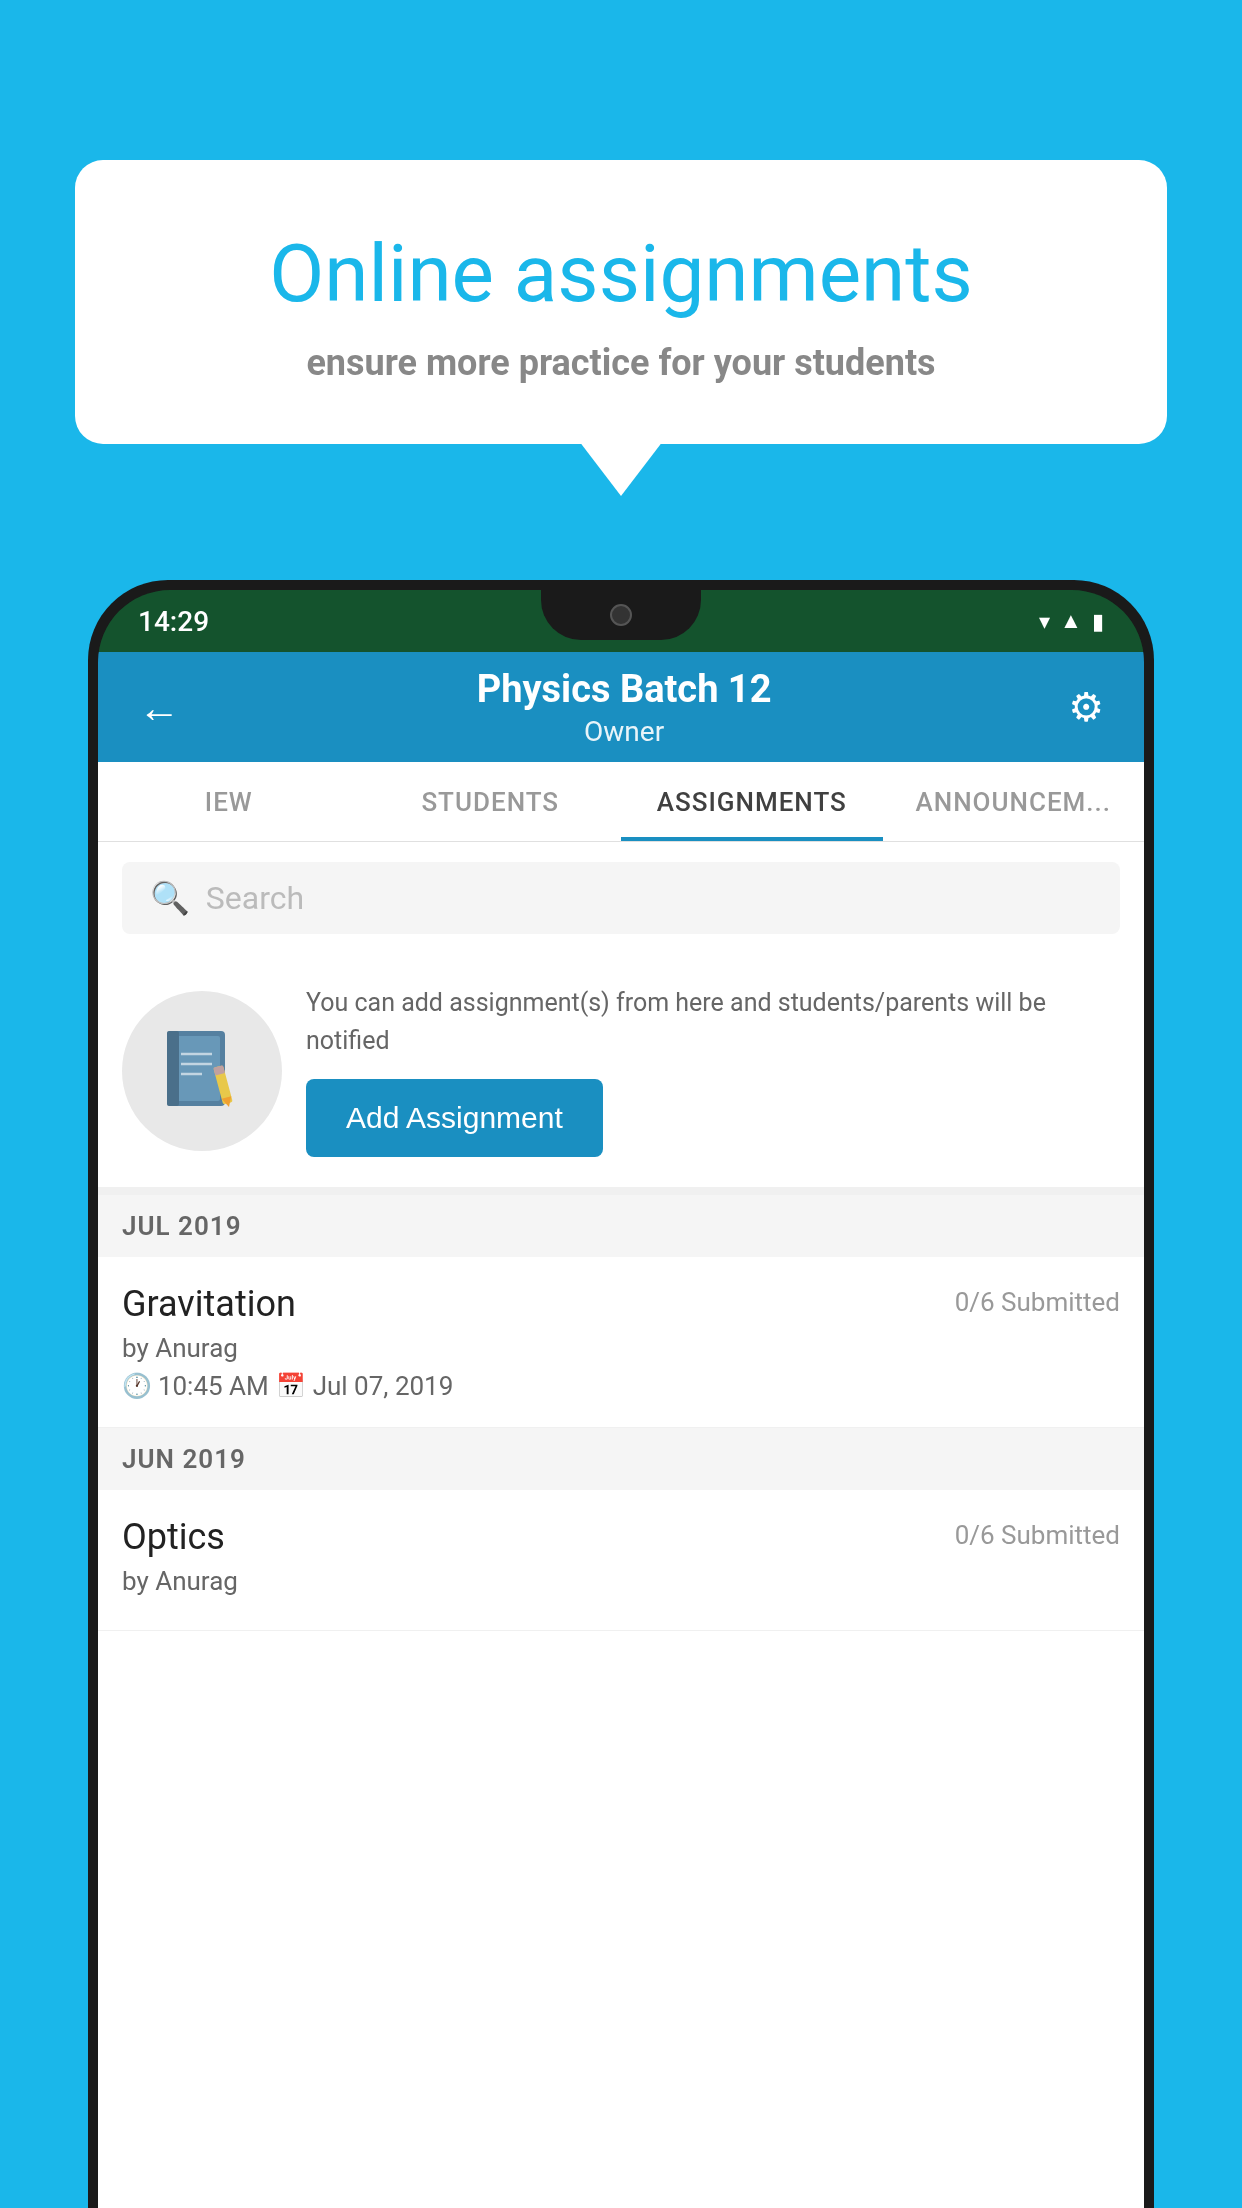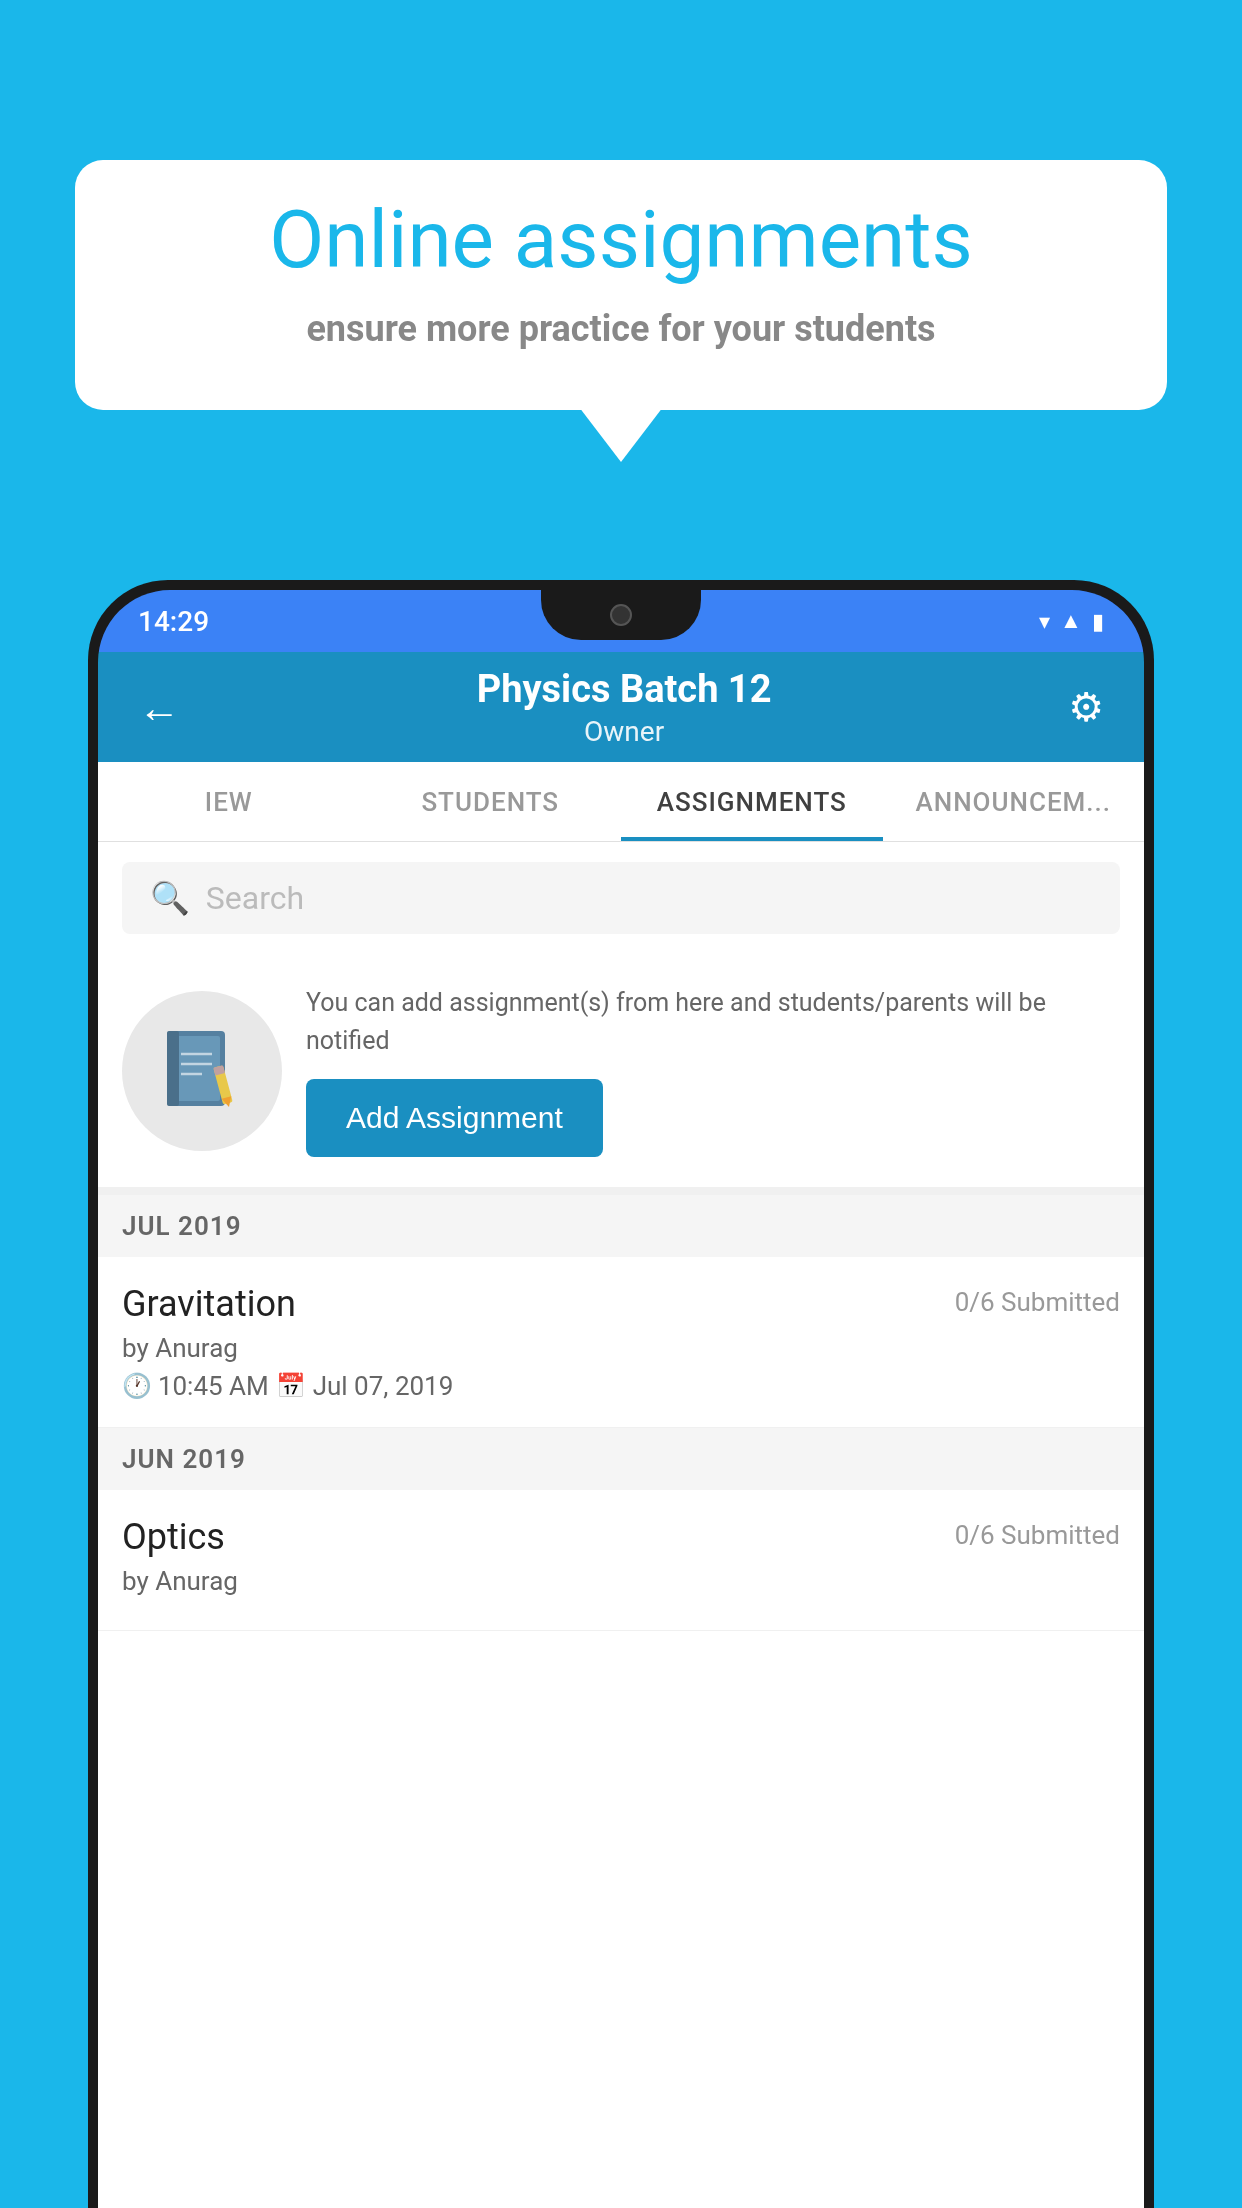--- a/index.html
+++ b/index.html
@@ -18,21 +18,21 @@
       position: absolute;
       top: 160px;
       left: 75px;
       right: 75px;
       z-index: 10;
     }
 
     .speech-bubble {
       background: white;
       border-radius: 28px;
-      padding: 36px 80px 60px 80px;
+      padding: 70px 80px 60px 80px;
       text-align: center;
       position: relative;
     }
 
     .speech-bubble::after {
       content: '';
       position: absolute;
       bottom: -52px;
       left: 50%;
       transform: translateX(-50%);
@@ -75,21 +75,21 @@
       left: 10px;
       right: 10px;
       bottom: 0;
       background: #1a1a1a;
       border-radius: 72px 72px 0 0;
       overflow: hidden;
     }
 
     
     .status-bar {
-      background: #3b82f6;
+      background: #14532d;
       height: 62px;
       display: flex;
       align-items: center;
       justify-content: space-between;
       padding: 0 40px;
       position: relative;
     }
 
     .status-time {
       color: white;

